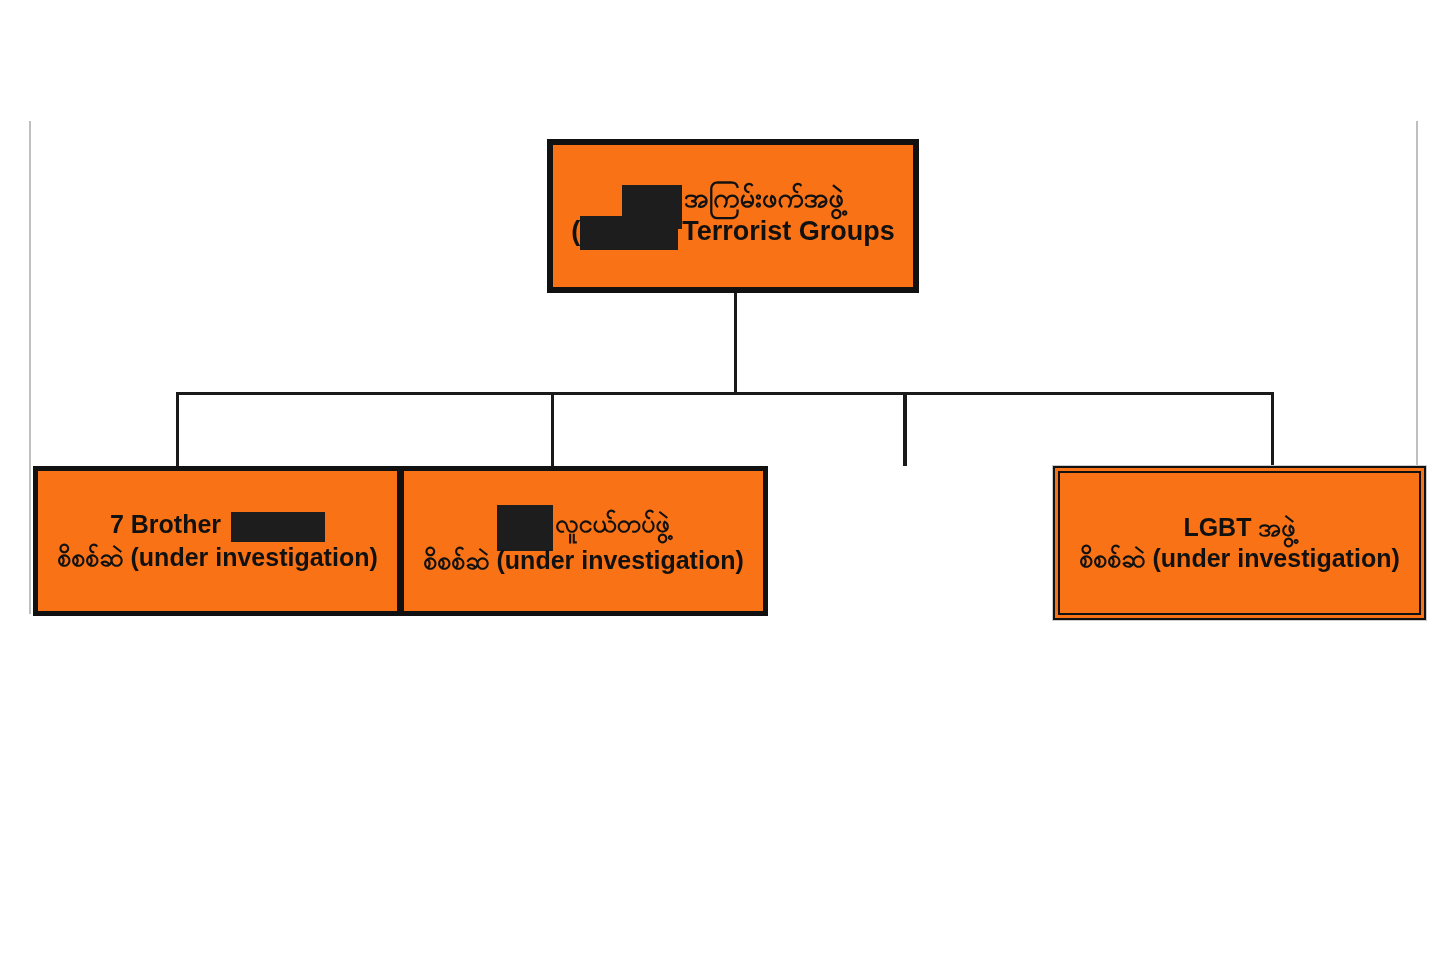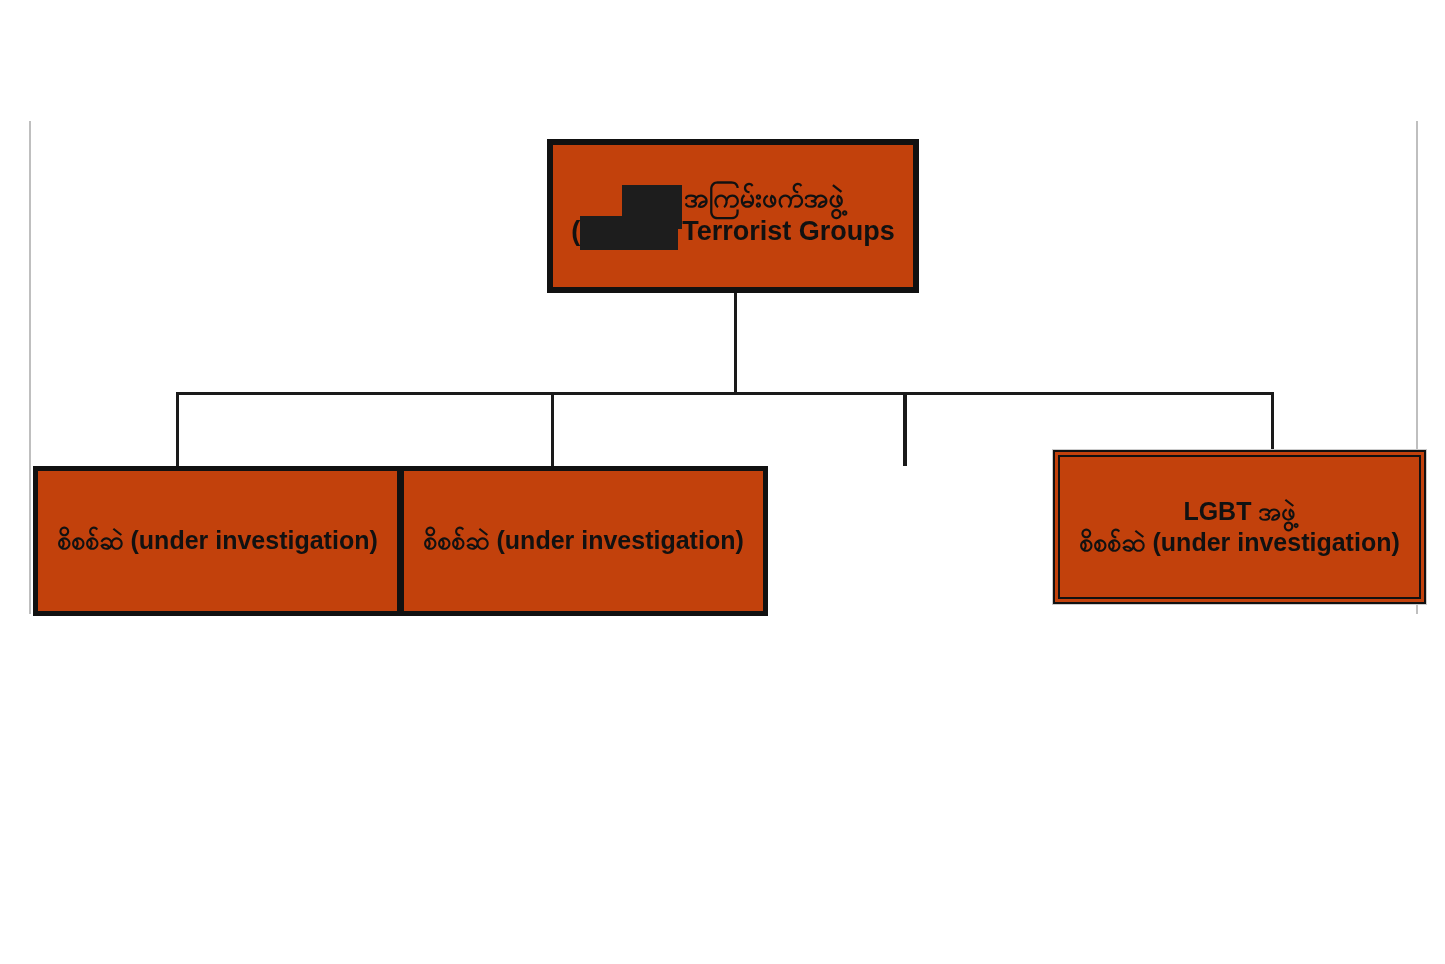--- a/index.html
+++ b/index.html
@@ -18,38 +18,38 @@
   }
   .page-edge.left{left:29px;}
   .page-edge.right{left:1416px;}
 
   
   .cline{position:absolute;background:#1a1a1a;}
 
   
   .obox{
     position:absolute;
-    background:#c2410c;
+    background:#f97316;
     display:flex;flex-direction:column;
     align-items:center;justify-content:center;
     text-align:center;
     font-weight:bold;
     line-height:1.25;
   }
   .obox.root{
     left:547px;top:139px;width:360px;height:142px;
     border:6px solid #111111;
     font-size:27px;
   }
   .obox.child{height:140px;border:5px solid #111111;font-size:25px;}
   .obox.c1{left:33px;top:466px;width:359px;}
   .obox.c2{left:399px;top:466px;width:359px;}
   .obox.c3{left:765px;top:466px;width:280px;height:142px;font-size:27px;}
   .obox.c4{
-    left:1053px;top:450px;width:359px;
+    left:1053px;top:466px;width:359px;
     border:7px double #111111;
     box-shadow:0 0 0 1px #cccccc;
   }
   .bline{white-space:nowrap;}
   .bline + .bline{}
 
   
   .redact{
     display:inline-block;
     background:#1d1d1d;
@@ -80,25 +80,31 @@
     <div class="bline">
       <span class="redact root-l1"></span><span>အကြမ်းဖက်အဖွဲ့</span>
     </div>
     <div class="bline">
       <span>(</span><span class="redact root-l2"></span><span>Terrorist Groups</span>
     </div>
   </div>
 
   <div class="obox child c1">
     <div class="bline">
+      <span>7 Brother</span><span class="redact c1-l1"></span>
+    </div>
+    <div class="bline">
       <span>စိစစ်ဆဲ (under investigation)</span>
     </div>
   </div>
 
   <div class="obox child c2">
+    <div class="bline">
+      <span class="redact c2-l1"></span><span>လူငယ်တပ်ဖွဲ့</span>
+    </div>
     <div class="bline">
       <span>စိစစ်ဆဲ (under investigation)</span>
     </div>
   </div>
 
 
   <div class="obox child c4">
     <div class="bline">
       <span>LGBT အဖွဲ့</span>
     </div>

